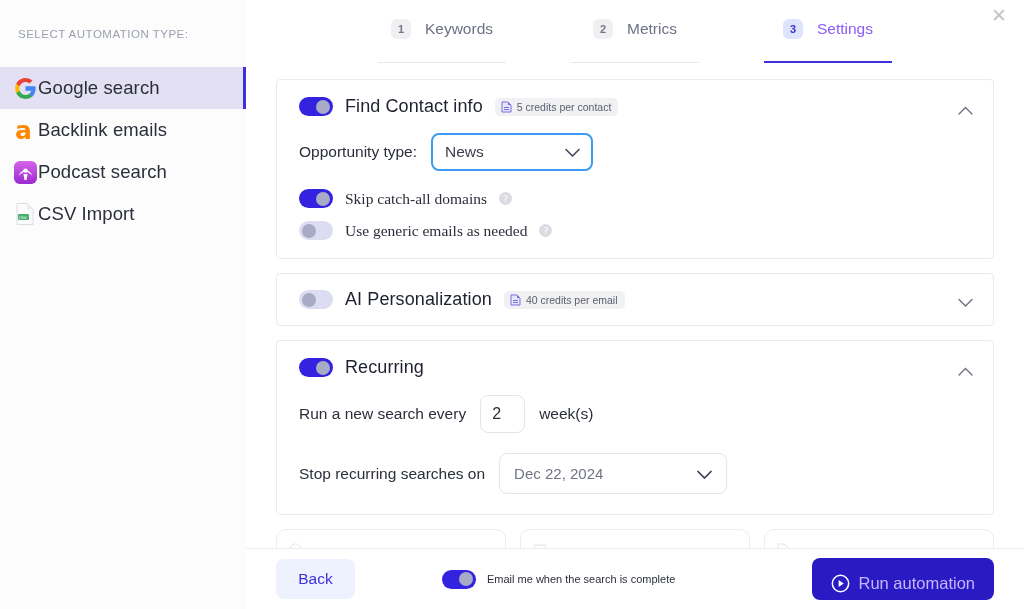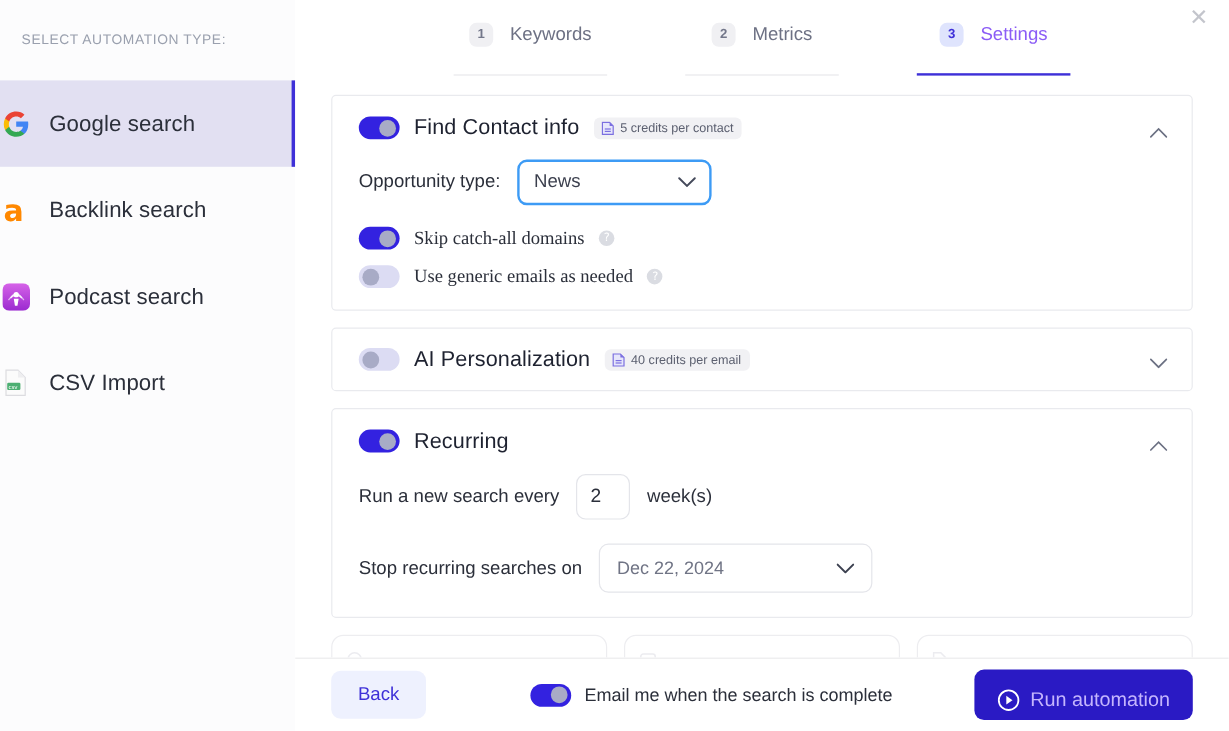--- a/index.html
+++ b/index.html
@@ -22,23 +22,22 @@
     font-size: 11.5px;
     letter-spacing: 0.5px;
     color: #9aa0ae;
     padding: 28px 0 0 18px;
     text-transform: uppercase;
     user-select: none;
   }
   #sidebar-list { margin-top: 27px; }
   .side-item {
     display: flex; align-items: center;
-    height: 72px;
-    padding-left: 0;
-    gap: 15px;
+    height: 42px;
+    padding-left: 12px;
     position: relative;
     cursor: pointer;
   }
   .side-item.active { background: #e2e0f2; }
   .side-item.active::after {
     content: "";
     position: absolute; right: 0; top: 0; bottom: 0;
     width: 3px; background: #3e30d8;
   }
   .side-label {
@@ -199,21 +198,21 @@
     position: relative;
   }
   #back-btn {
     background: #eef1fe; color: #3e30d8;
     border: none; border-radius: 8px;
     width: 79px; height: 40px;
     font-size: 15.5px; font-family: "Liberation Sans", sans-serif;
     cursor: pointer;
   }
   #email-group { display: flex; align-items: center; gap: 11px; margin-left: 87px; }
-  #email-label { font-size: 15px; color: #2b2f3a; }
+  #email-label { font-size: 11px; color: #2b2f3a; }
   #run-btn {
     position: absolute; right: 30px;
     background: #2a1ac4; color: #c4b5fd;
     border: none; border-radius: 8px;
     height: 42px; padding: 16px 19px;
     display: flex; align-items: flex-start; gap: 9px;
     font-size: 16.5px; cursor: pointer;
     font-family: "Liberation Sans", sans-serif;
   }
 </style>
@@ -237,21 +236,21 @@
         </span>
         <span class="side-label">Google search</span>
       </div>
 
       <div class="side-item">
         <span class="side-icon">
           <svg width="22" height="26" viewBox="0 0 22 26">
             <text x="1" y="22" font-family="DejaVu Sans, sans-serif" font-size="25" font-weight="bold" fill="#ff8800">a</text>
           </svg>
         </span>
-        <span class="side-label">Backlink search</span>
+        <span class="side-label">Backlink emails</span>
       </div>
 
       <div class="side-item">
         <span class="side-icon">
           <svg width="23" height="23" viewBox="0 0 24 24">
             <defs>
               <linearGradient id="pcg" x1="0" y1="0" x2="0" y2="1">
                 <stop offset="0%" stop-color="#d663e8"></stop>
                   <stop offset="100%" stop-color="#9b2ad0"></stop>
               </linearGradient>

